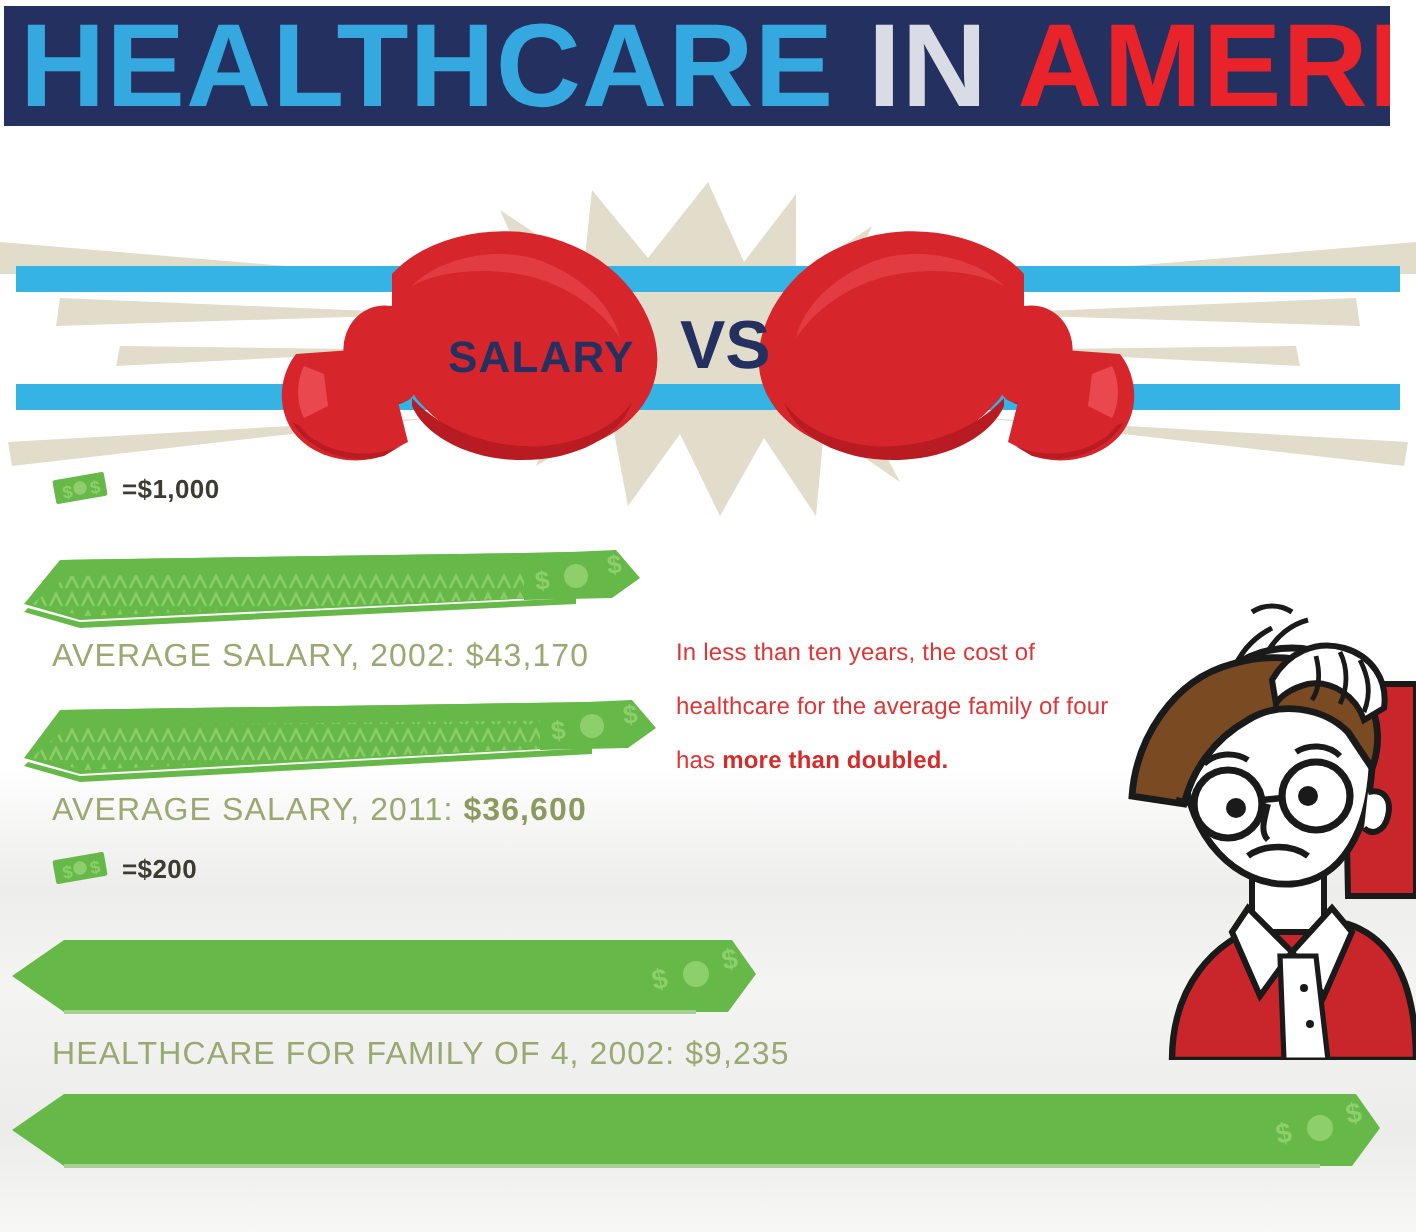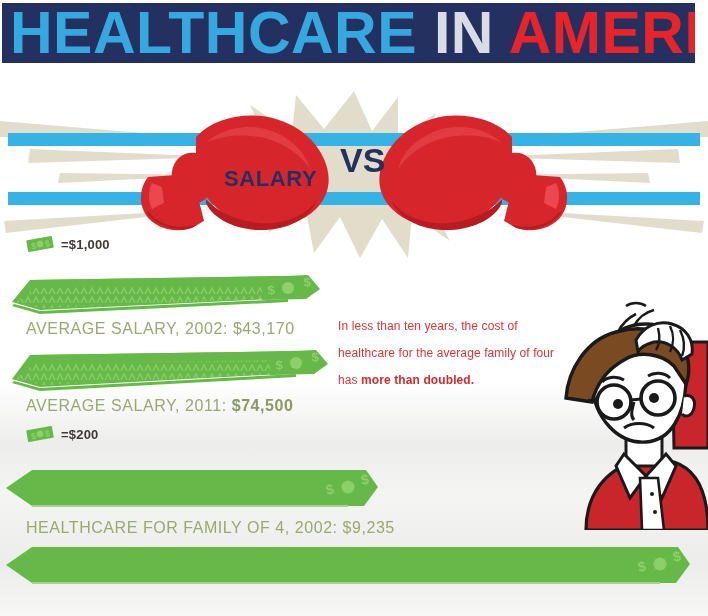--- a/index.html
+++ b/index.html
@@ -71,21 +71,21 @@
   }
   .lbl-salary {
     position: absolute;
     left: 224px; top: 75px;
     font-size: 22px; font-weight: bold;
     letter-spacing: 0.6px;
     color: #243160;
   }
   .lbl-vs {
     position: absolute;
-    left: 340px; top: 50px;
+    left: 340px; top: 63px;
     font-size: 34px; font-weight: bold;
     letter-spacing: 0px;
     color: #243160;
   }
   .lbl-hc {
     position: absolute;
     left: 388px; top: 75px;
     width: 160px;
     font-size: 22px; font-weight: bold;
     letter-spacing: 0.4px;
@@ -271,21 +271,21 @@
       <polygon fill="#66b949" points="12,34 30,10 300,6 300,28 40,42"></polygon>
       <polygon fill="url(#billTexB)" points="16,34 34,18 296,15 296,28 42,40" opacity="0.95"></polygon>
       <polygon fill="#66b949" points="30,10 300,6 300,9 30,13"></polygon>
       <polygon fill="#66b949" points="14,36 40,43 296,29 296,32 40,46 12,38"></polygon>
       <polygon fill="#66b949" points="270,7 316,5 328,19 314,29 270,30"></polygon>
       <circle cx="296" cy="18" r="6" fill="#8dcf6a"></circle>
       <text x="276" y="25" font-family="Liberation Sans, sans-serif" font-size="13" font-weight="bold" fill="#8dcf6a" transform="rotate(-6 276 25)">$</text>
       <text x="312" y="17" font-family="Liberation Sans, sans-serif" font-size="13" font-weight="bold" fill="#8dcf6a" transform="rotate(-6 312 17)">$</text>
     </svg>
   </div>
-  <div class="bar-label lab-s2"><span>AVERAGE SALARY, 2011: </span><b>$74,500</b></div>
+  <div class="bar-label lab-s2"><span>AVERAGE SALARY, 2011: </span><b>$36,600</b></div>
 
   <div class="legend legend-2">
     <svg width="30" height="18" viewBox="0 0 30 18">
       <g transform="rotate(-10 15 9)">
         <rect x="2" y="3" width="26" height="12" rx="1" fill="#66b949"></rect>
         <circle cx="15" cy="9" r="3.4" fill="#8dcf6a"></circle>
         <text x="6" y="13" font-family="Liberation Sans, sans-serif" font-size="9" font-weight="bold" fill="#8dcf6a">$</text>
         <text x="20" y="13" font-family="Liberation Sans, sans-serif" font-size="9" font-weight="bold" fill="#8dcf6a">$</text>
       </g>
     </svg>

